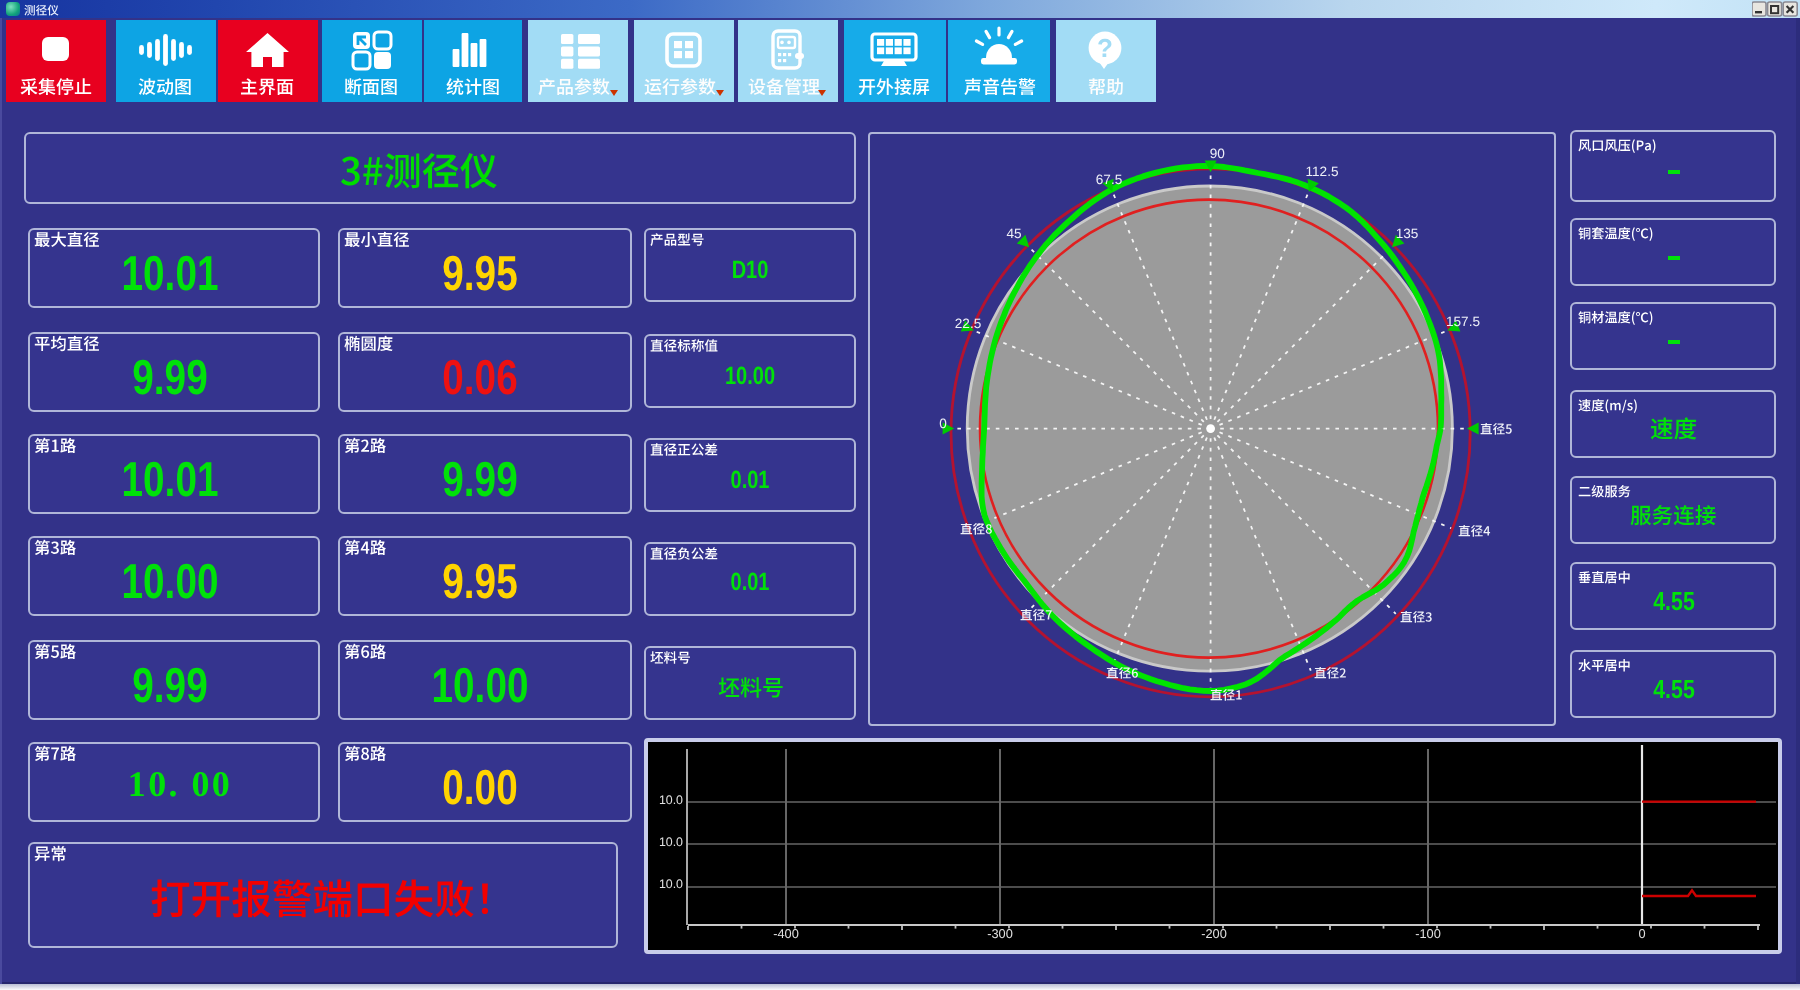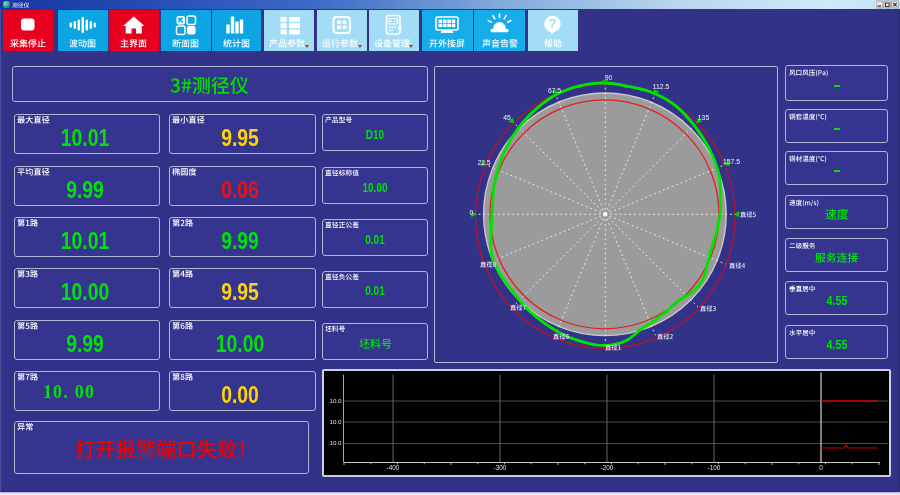--- a/index.html
+++ b/index.html
@@ -388,21 +388,21 @@
     </svg>
 <div style="position:absolute;top:326.843px;font:bold 24.5px 'Liberation Sans';color:#00e109;line-height:34.3px;white-space:pre;left:240px;transform:translateX(-50%) scaleX(0.79)">10.00</div>
 <div style="position:absolute;left:14px;top:371px;width:146px;height:40px;background:#35348e;border:1px solid #b0b6d8;border-radius:3px;box-sizing:border-box"></div>
 <svg style="position:absolute;left:16.7px;top:371.2px;overflow:visible" width="21.1" height="11.5">
       <g fill="#fff" transform="translate(0,8.86) scale(0.00820,-0.00820)">
         <use href="#g7b2c" x="0"></use>
         <use href="#g0037" x="1000"></use>
         <use href="#g8def" x="1575"></use>
       </g>
     </svg>
-<div style="position:absolute;top:380.091px;font:bold 18px 'Liberation Serif';color:#00e109;line-height:25.2px;white-space:pre;letter-spacing:1.2px;left:69px;transform:translateX(-50%)">10. 00</div>
+<div style="position:absolute;top:380.091px;font:bold 18px 'Liberation Serif';color:#00e109;line-height:25.2px;white-space:pre;letter-spacing:1.2px;left:90px;transform:translateX(-50%)">10. 00</div>
 <div style="position:absolute;left:169px;top:371px;width:147px;height:40px;background:#35348e;border:1px solid #b0b6d8;border-radius:3px;box-sizing:border-box"></div>
 <svg style="position:absolute;left:171.7px;top:371.2px;overflow:visible" width="21.1" height="11.5">
       <g fill="#fff" transform="translate(0,8.86) scale(0.00820,-0.00820)">
         <use href="#g7b2c" x="0"></use>
         <use href="#g0038" x="1000"></use>
         <use href="#g8def" x="1575"></use>
       </g>
     </svg>
 <div style="position:absolute;top:378.343px;font:bold 24.5px 'Liberation Sans';color:#ffd400;line-height:34.3px;white-space:pre;left:240px;transform:translateX(-50%) scaleX(0.79)">0.00</div>
 <div style="position:absolute;left:322px;top:114px;width:106px;height:37px;background:#35348e;border:1px solid #b0b6d8;border-radius:3px;box-sizing:border-box"></div>

